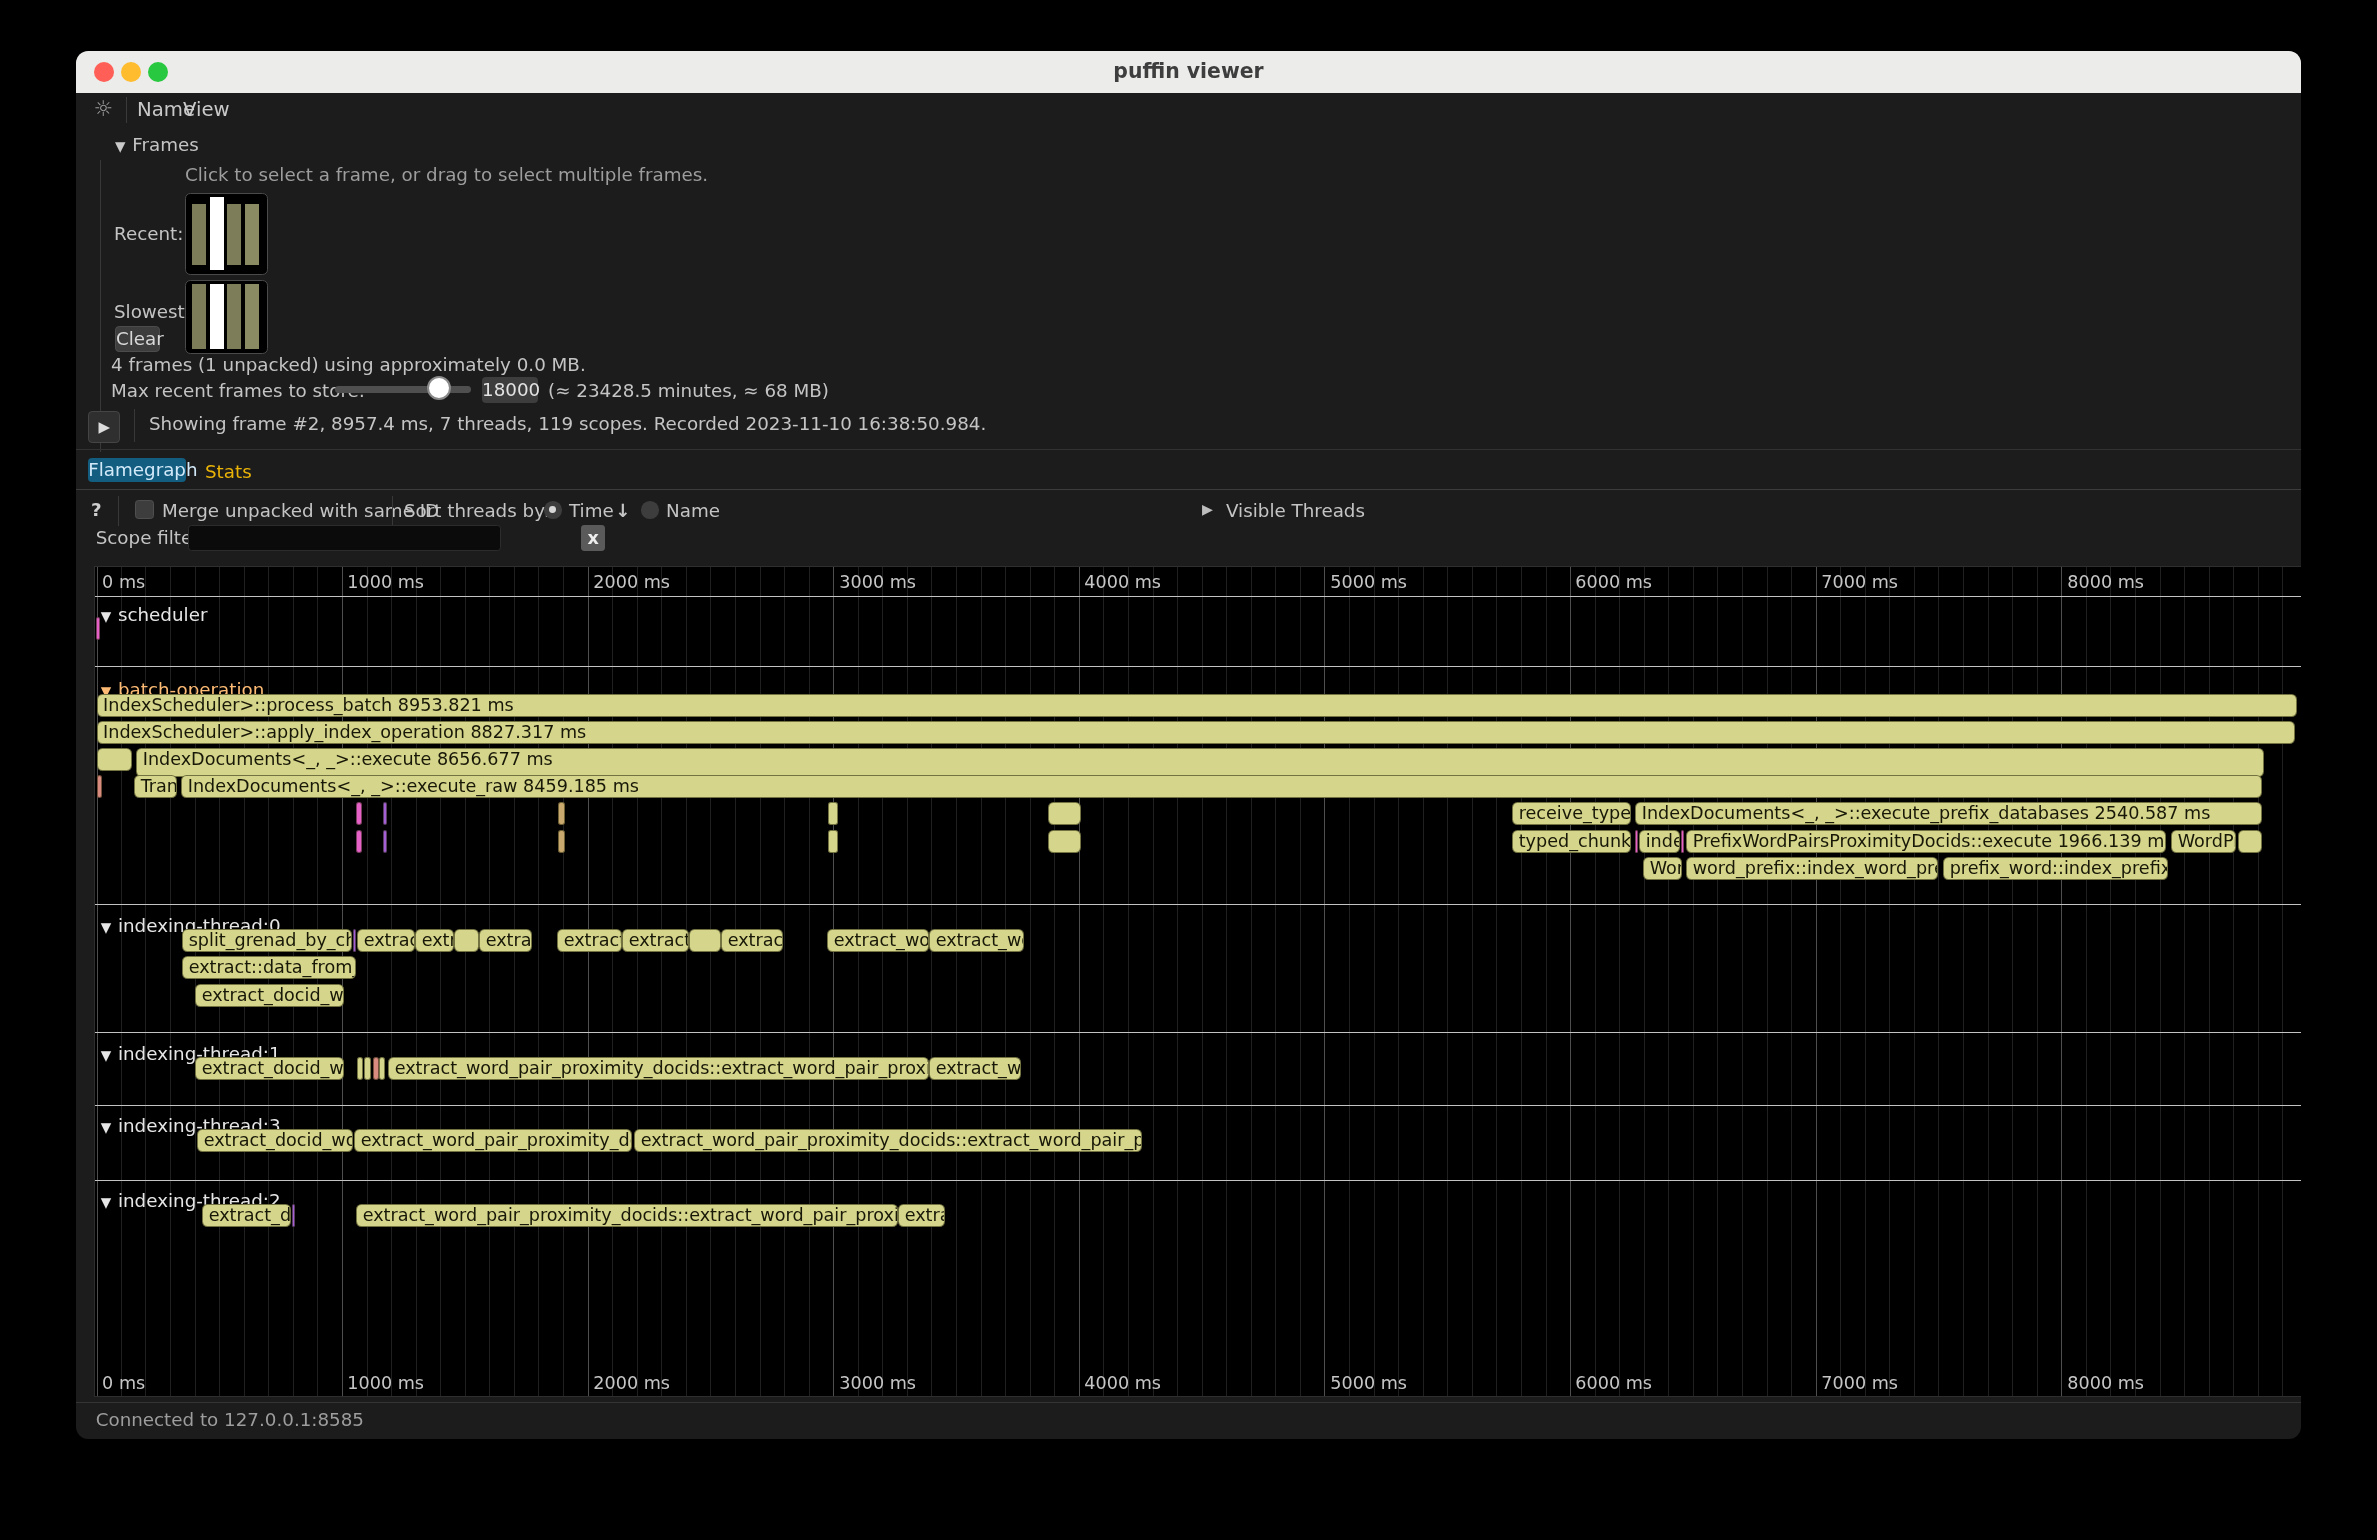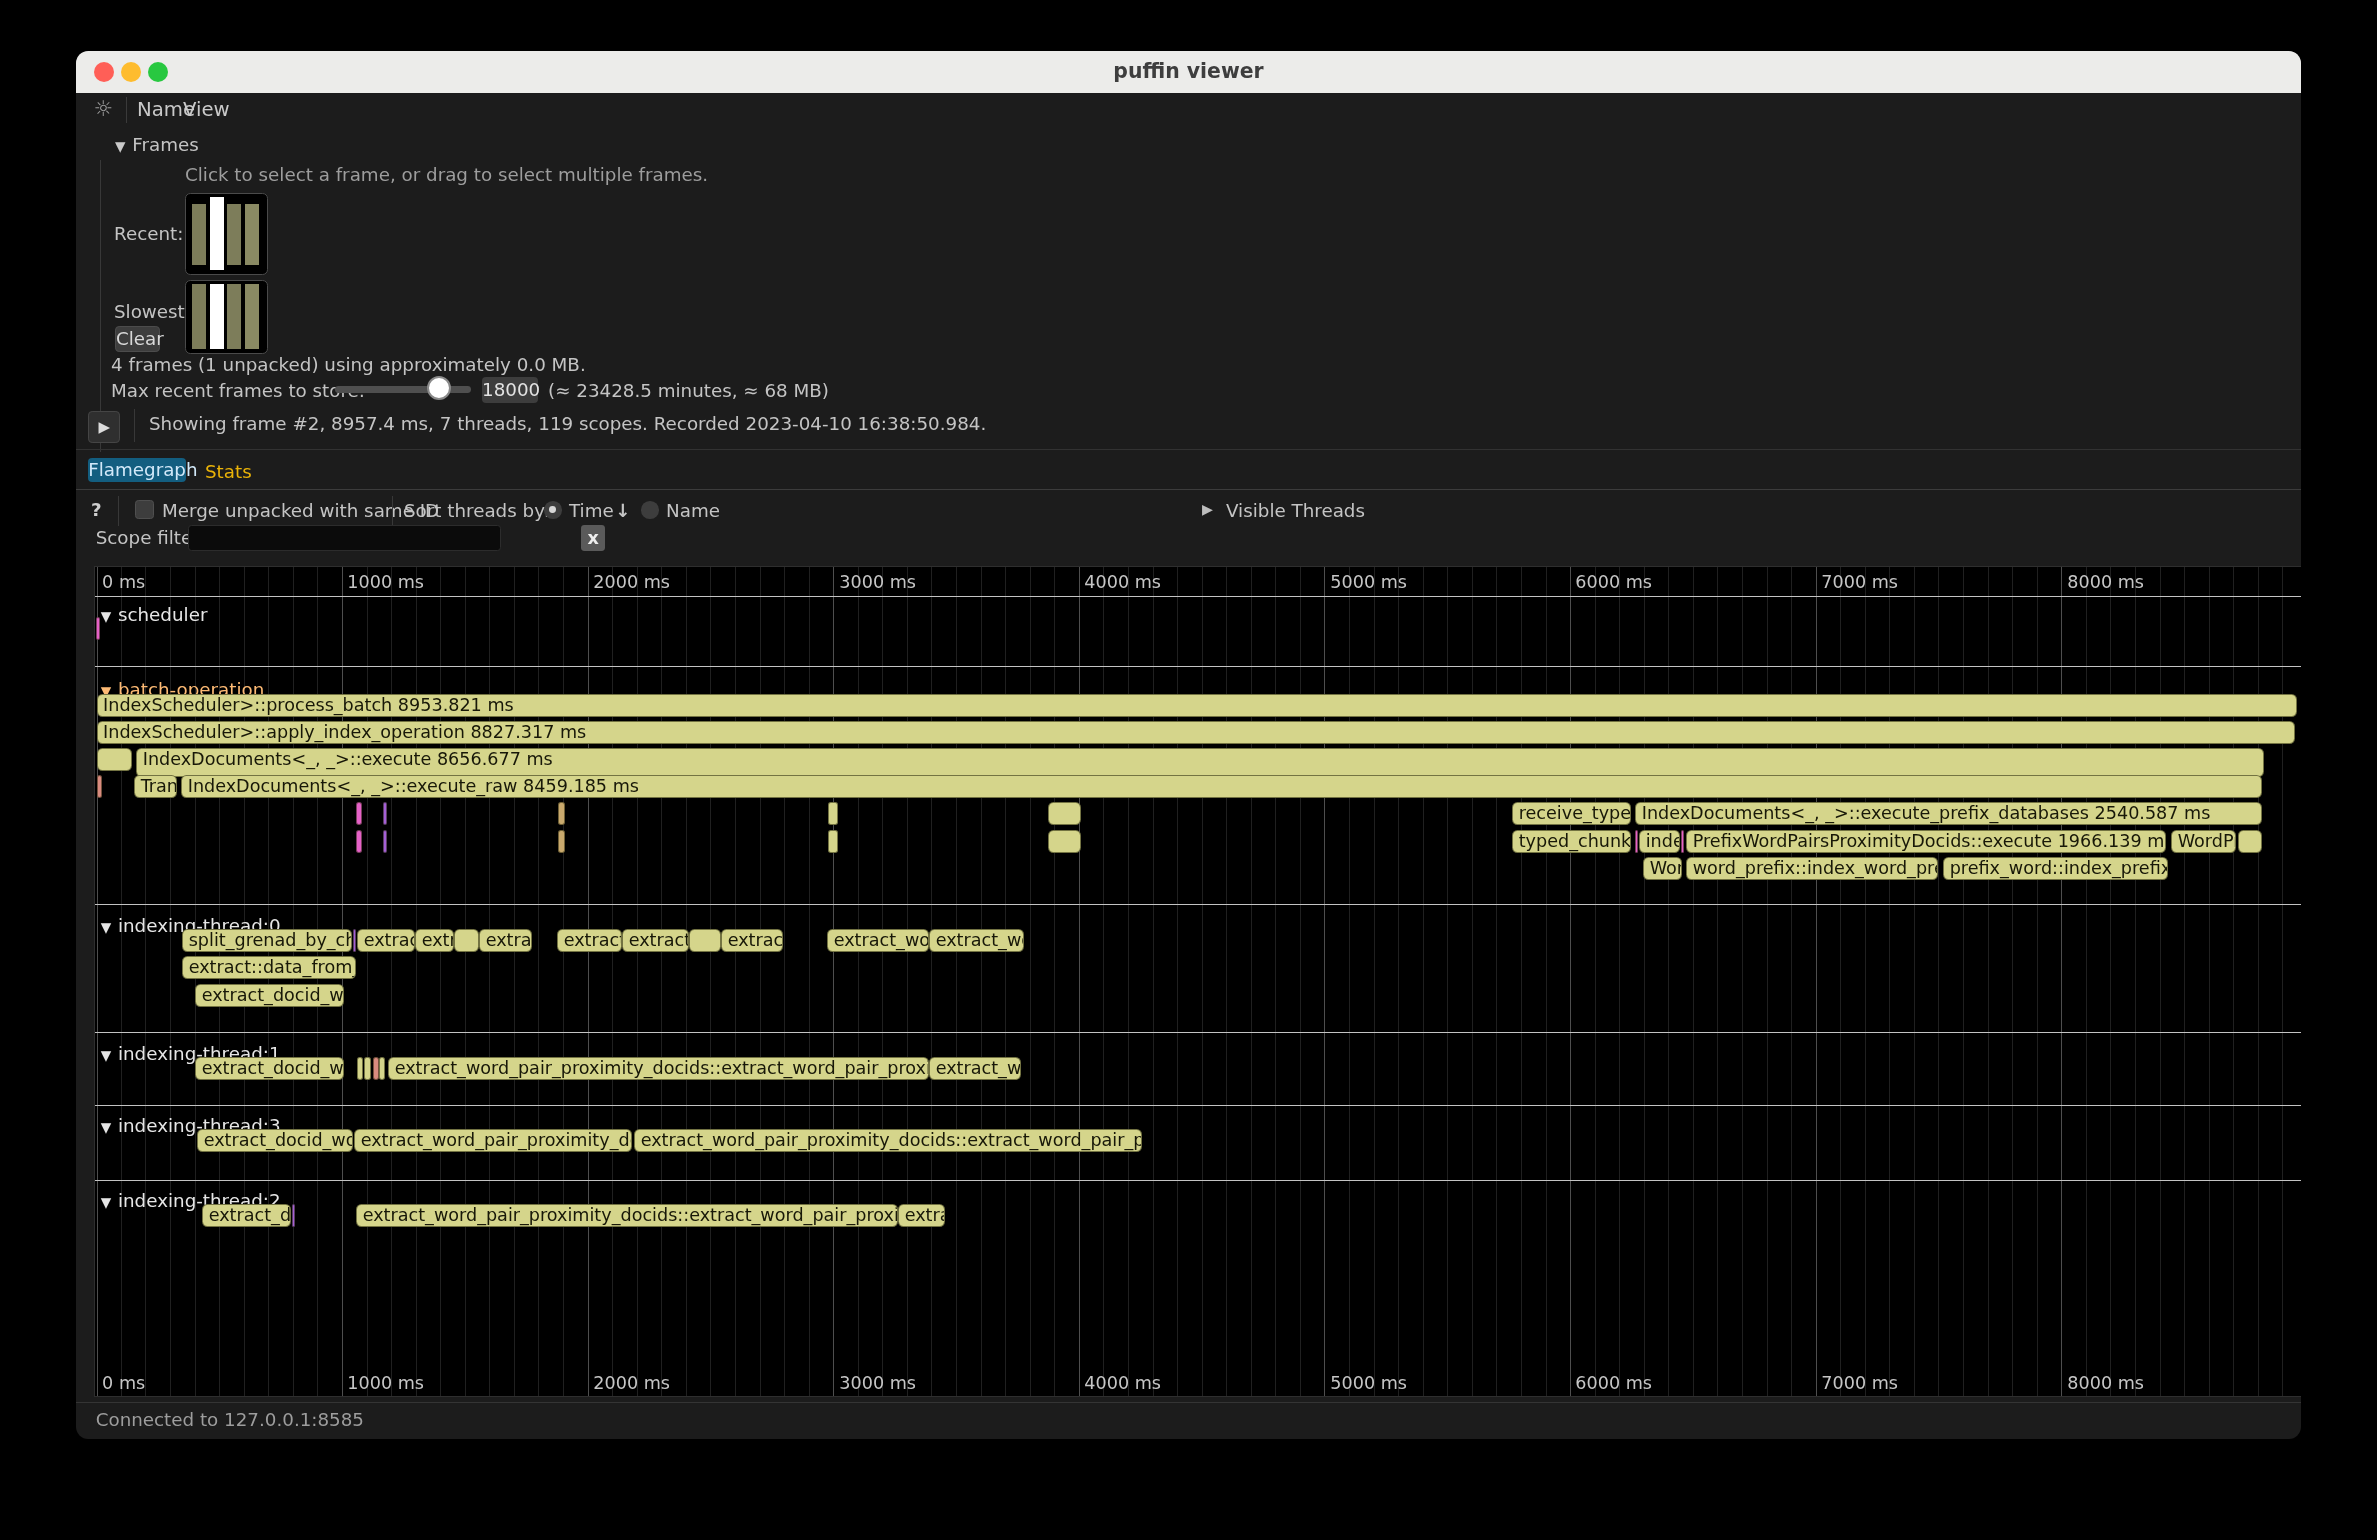--- a/index.html
+++ b/index.html
@@ -103,21 +103,21 @@
     <span class="txt" style="left:35px;top:303px;">4 frames (1 unpacked) using approximately 0.0 MB.</span>
 
     <span class="txt" style="left:35px;top:329px;">Max recent frames to store:</span>
     <div class="slider-track"></div>
     <div class="slider-knob"></div>
     <div class="valbox">18000</div>
     <span class="txt" style="left:472px;top:329px;">(≈ 23428.5 minutes, ≈ 68 MB)</span>
 
     <div class="playbtn">▶</div>
     <div class="vguide" style="left:58px;top:358px;height:33px;"></div>
-    <span class="txt" style="left:73px;top:362px;">Showing frame #2, 8957.4 ms, 7 threads, 119 scopes. Recorded 2023-04-10 16:38:50.984.</span>
+    <span class="txt" style="left:73px;top:362px;">Showing frame #2, 8957.4 ms, 7 threads, 119 scopes. Recorded 2023-11-10 16:38:50.984.</span>
 
     <div class="hline" style="top:398px;background:#323232;"></div>
 
     <div class="tab-sel">Flamegraph</div>
     <span class="tab-uns">Stats</span>
     <div class="hline" style="top:438px;"></div>
 
     <span class="txt" style="left:15px;top:448px;font-weight:bold;color:#cfcfcf;">?</span>
     <div class="vguide" style="left:42px;top:445px;height:30px;"></div>
     <div class="checkbox"></div>

